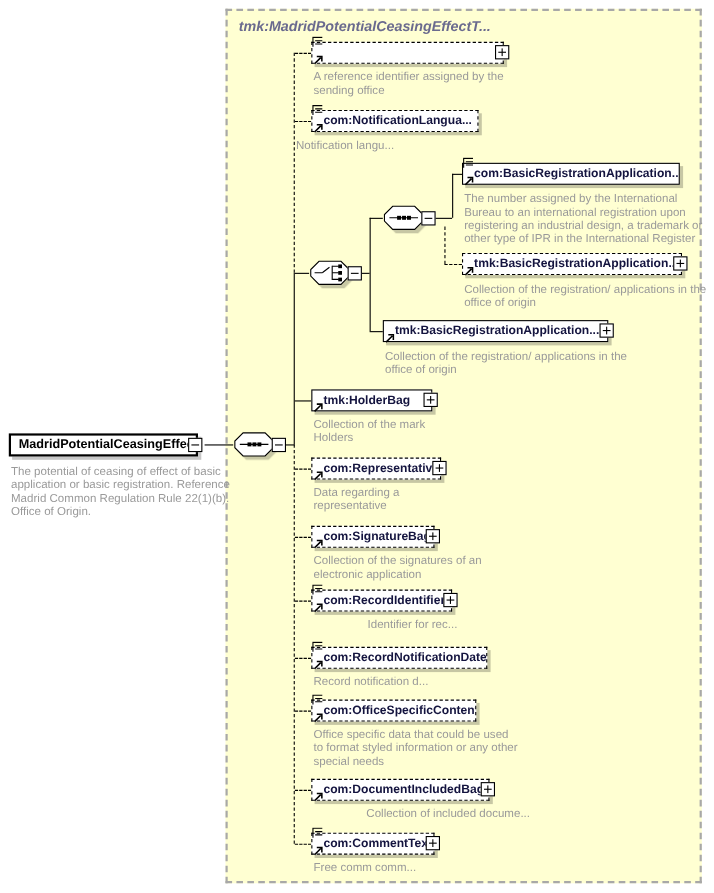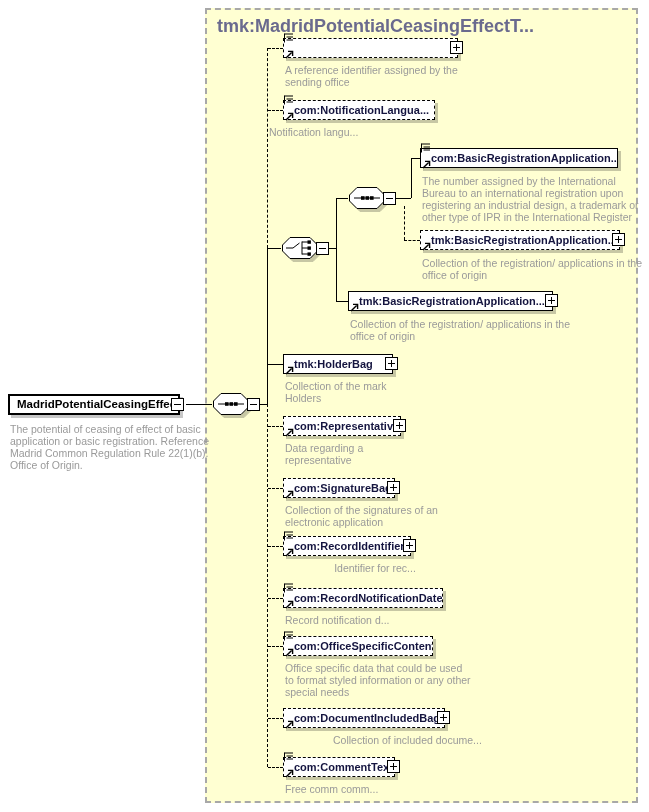--- a/index.html
+++ b/index.html
@@ -16,22 +16,23 @@
   .canvas{position:relative;width:649px;height:812px;background:#ffffff;overflow:hidden;}
 
   .schema-container{
     position:absolute;left:205px;top:8px;width:433px;height:795px;
     background:var(--container-bg);
     border:2px dashed var(--container-border);
     box-sizing:border-box;
   }
   .container-label{
     position:absolute;left:217px;top:16px;
-    font-size:18px;font-weight:bold;color:var(--container-label);
+    font-size:13px;font-weight:bold;color:var(--container-label);
     white-space:nowrap;
+    font-style:italic;
   }
 
   .node{
     position:absolute;height:20px;box-sizing:border-box;
     background:#ffffff;border:1px solid var(--line);
     box-shadow:3px 3px 0 var(--shadow);
   }
   .node.dashed{border-style:dashed;}
   .node.root{border-width:2px;height:21px;}
   .node-label{

